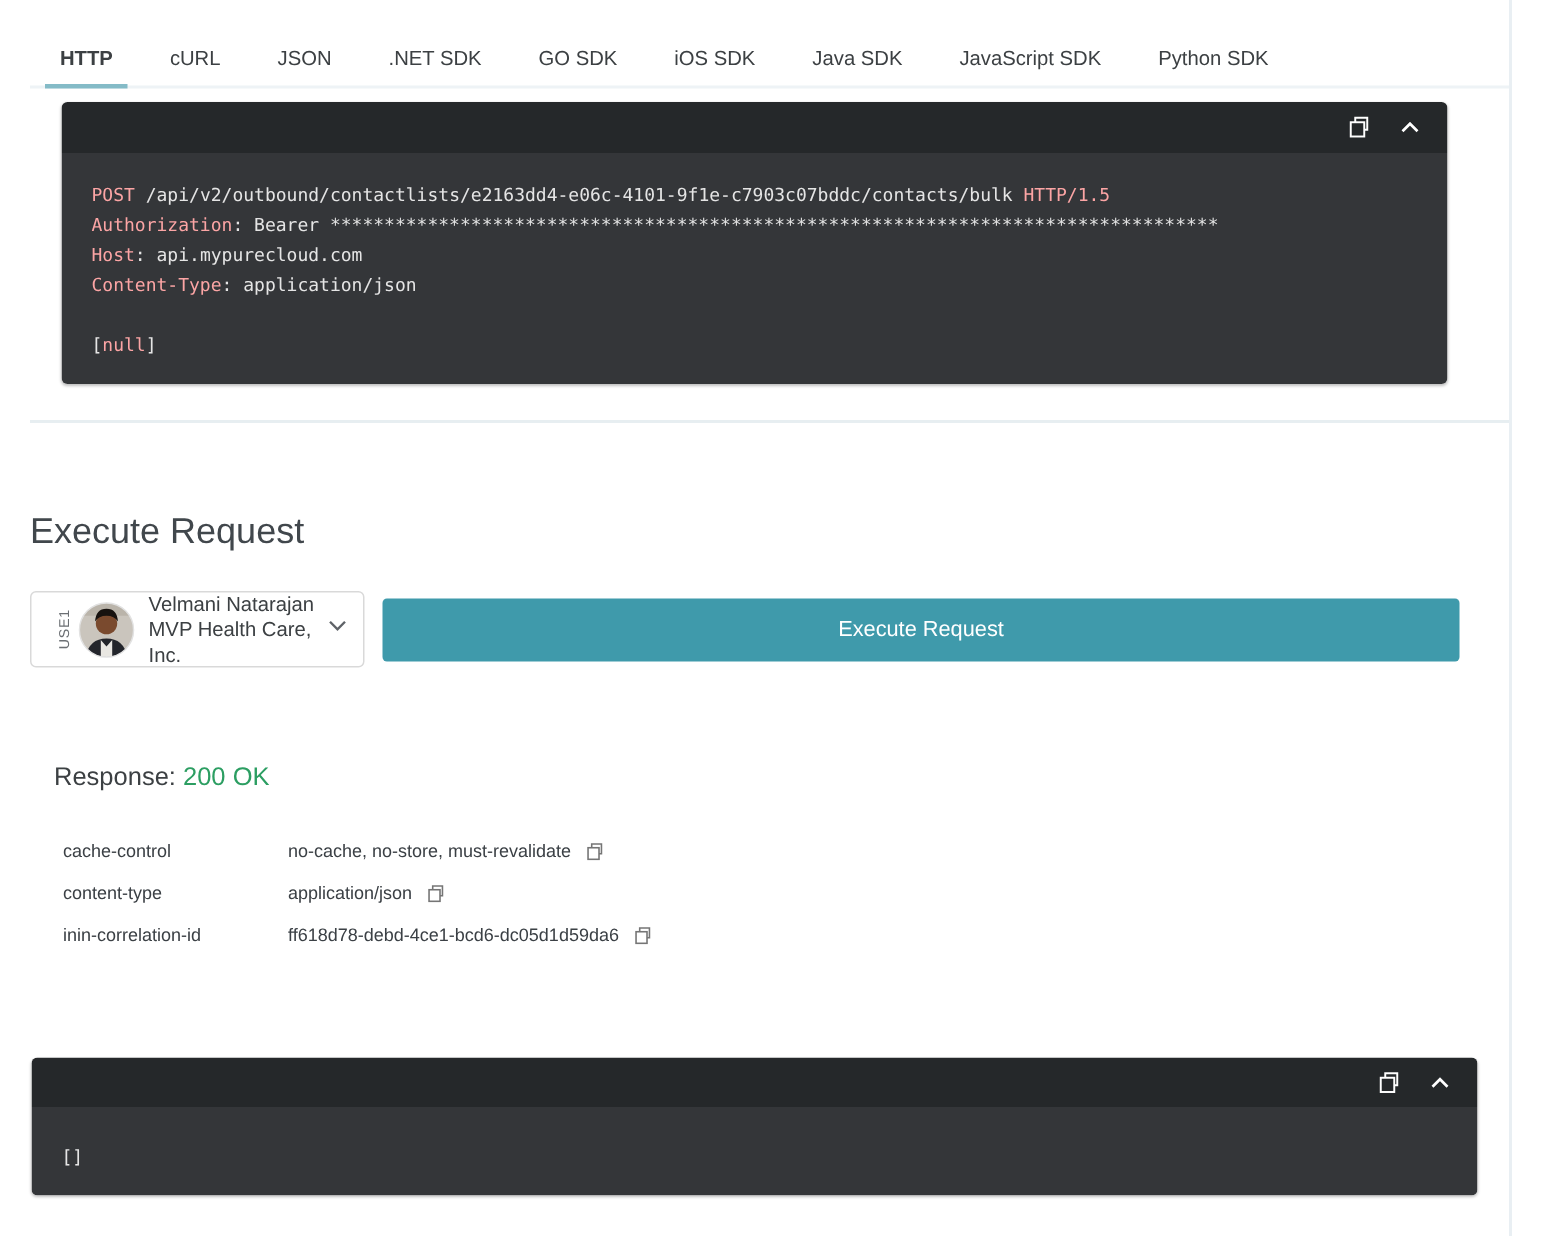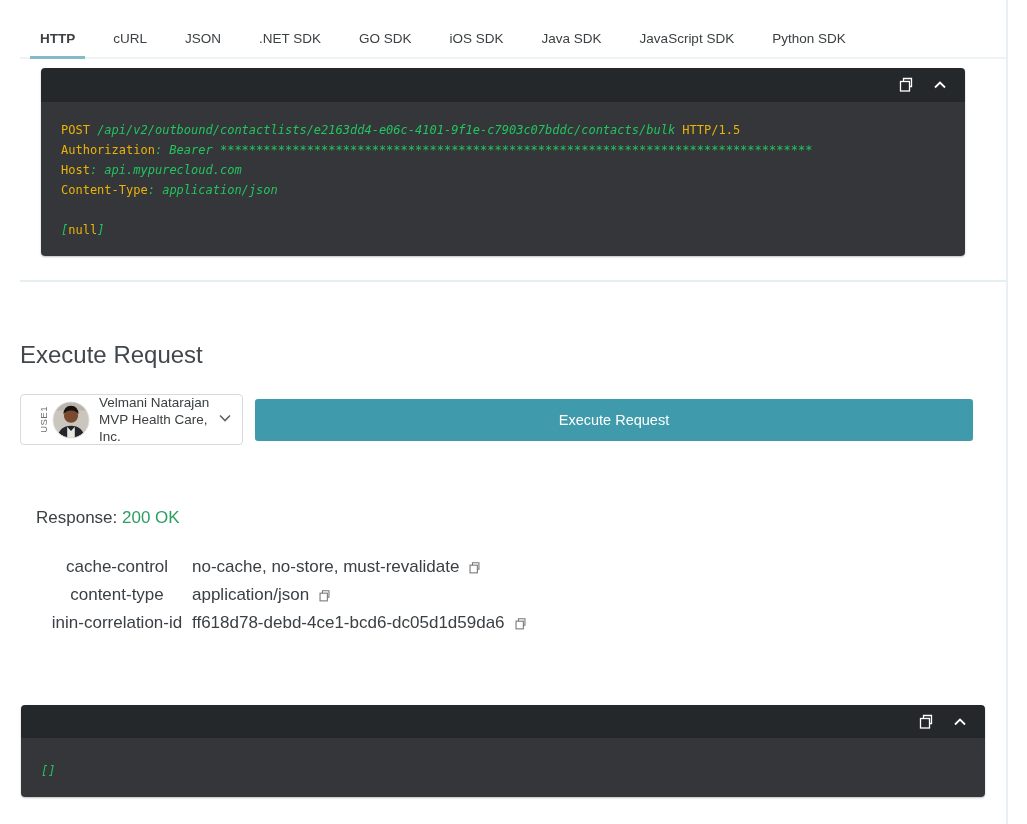--- a/index.html
+++ b/index.html
@@ -33,22 +33,22 @@
   .code-block .cb-header {
     height:34px; background:#25282a; display:flex; align-items:center;
     justify-content:flex-end; gap:16px; padding-right:16px;
   }
   .cb-icon-btn { width:18px; height:18px; display:flex; align-items:center; justify-content:center; cursor:pointer; }
   .code-block .cb-body {
     background:#343639; padding:18px 20px 16px 20px;
     font-family:"DejaVu Sans Mono", monospace; font-size:12px; line-height:20px;
   }
   .code-line { white-space:pre; min-height:20px; }
-  .code-key { color:#eab308; }
-  .code-text { color:#22c55e;font-style:italic; }
+  .code-key { color:#fca5a5; }
+  .code-text { color:#e5e5e5; }
   #request-block { left:41px; top:68px; width:924px; }
   #response-block { left:21px; top:705px; width:964px; }
   #response-block .cb-header { height:33px; }
   #response-block .cb-body { padding:23px 20px 16px 20px; }
 
   
   .section-divider { position:absolute; left:20px; top:280px; width:986px; height:2px; background:#e7eef1; }
 
   
   .page-title { position:absolute; left:20px; top:341px; font-size:24px; font-weight:400; color:#41474c; }
@@ -71,21 +71,21 @@
     position:absolute; left:255px; top:399px; width:718px; height:42px;
     background:#3f9aab; border:none; border-radius:3px;
     color:#ffffff; font-size:14.5px; font-family:"Liberation Sans", sans-serif;
     cursor:pointer;
   }
 
   
   .response-line { position:absolute; left:20px; top:508px; font-size:17px; color:#3c4043;margin-left:16px; }
   .status-ok { color:#2c9e62; }
 
-  .response-headers { position:absolute; left:42px; top:553px; font-size:17px;text-align:center; }
+  .response-headers { position:absolute; left:42px; top:553px; font-size:12px; }
   .hdr-row { display:flex; align-items:center; height:28px; }
   .hdr-name { width:150px; color:#3b4045; }
   .hdr-value { color:#3b4045; }
   .copy-sm { margin-left:9px; display:inline-flex; cursor:pointer; position:relative; top:1px; }
 </style>
 </head>
 <body>
 
 <div class="right-edge-line"></div>
 

